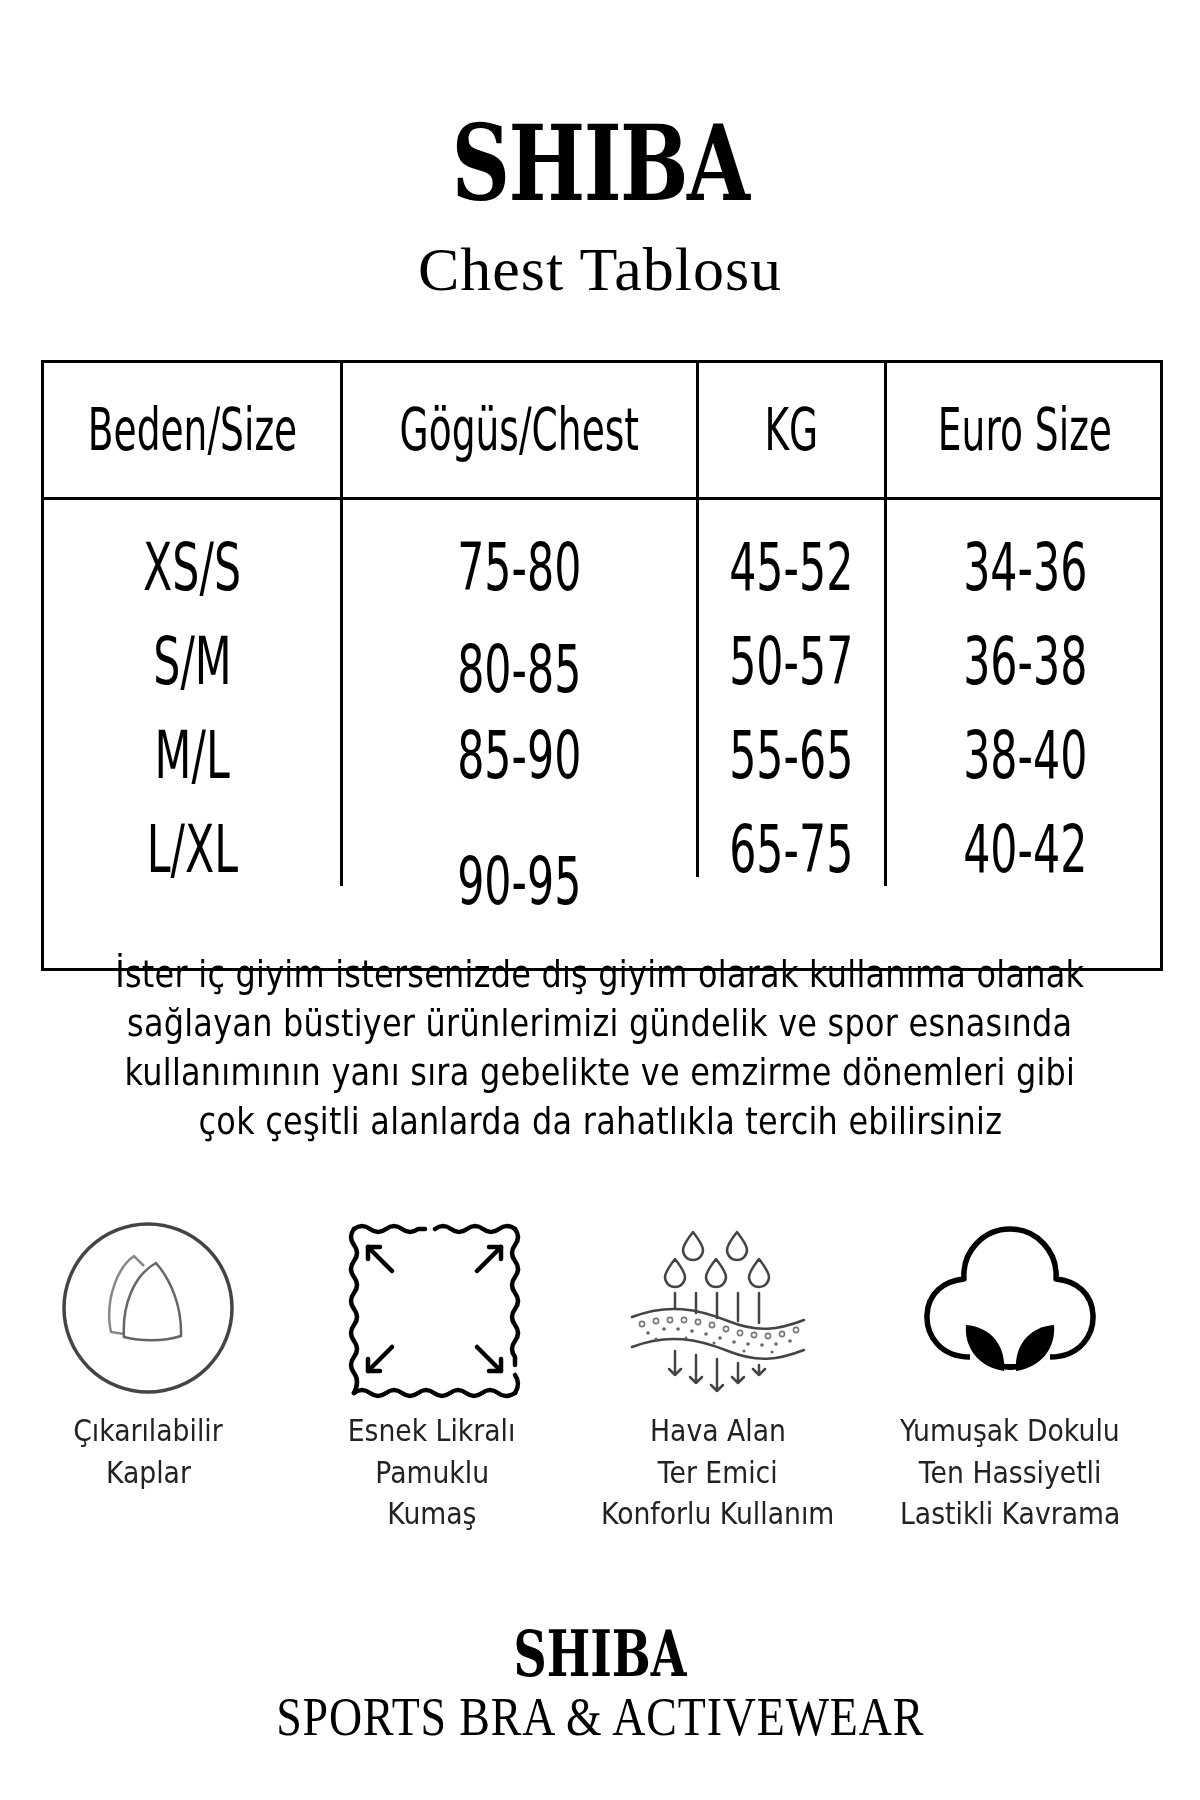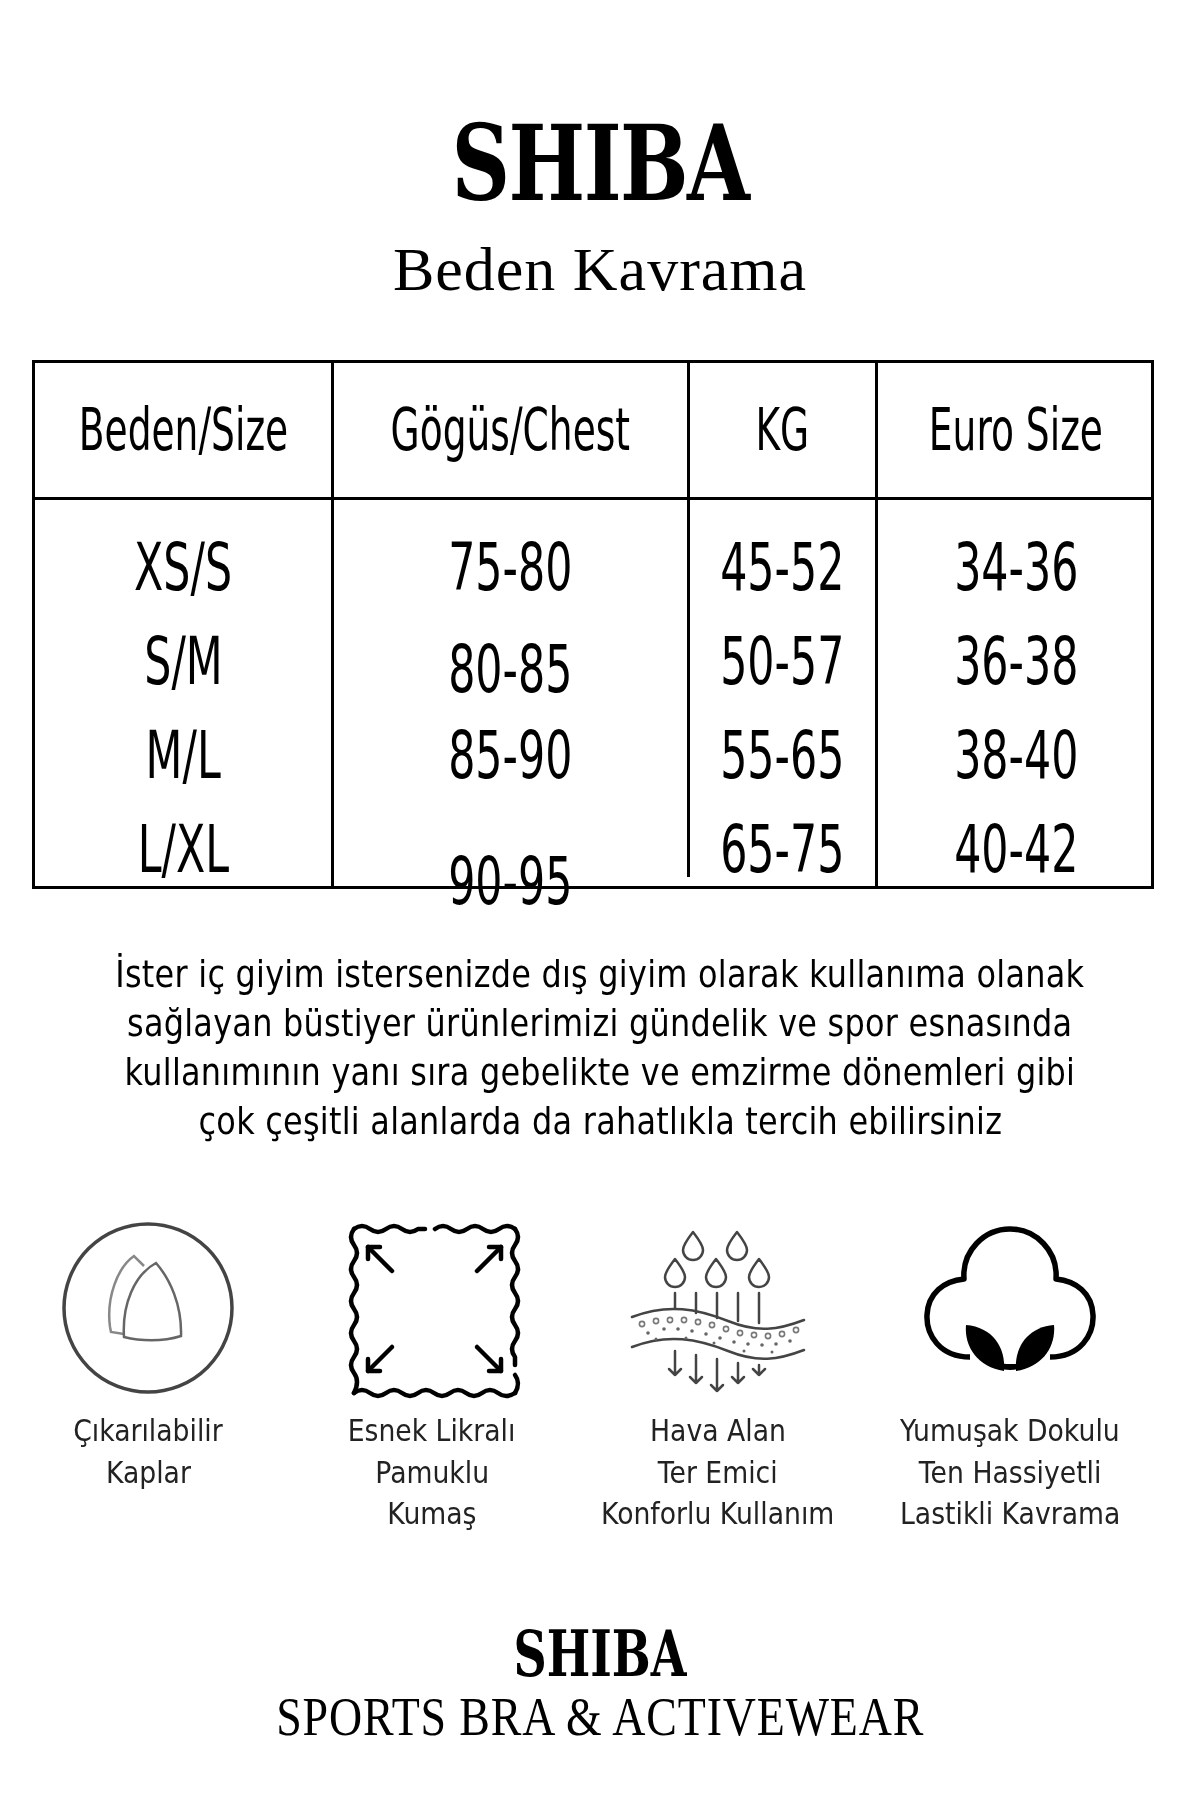--- a/index.html
+++ b/index.html
@@ -16,21 +16,21 @@
   }
   .subtitle {
     position: absolute; left: 0; width: 1200px; top: 236px;
     text-align: center;
     font-family: "Liberation Serif", serif;
     font-size: 62px; line-height: 66px; letter-spacing: 1px;
   }
 
   
   .size-table {
-    position: absolute; left: 32px; top: 360px; width: 1122px; height: 529px;
+    position: absolute; left: 41px; top: 360px; width: 1122px; height: 611px;
     border: 3px solid #000;
   }
   .tbl-col-div { position: absolute; top: 0; width: 3px; background: #000; }
   .tbl-row-div { position: absolute; left: 0; right: 0; height: 3px; background: #000; top: 134px; }
   .cell {
     position: absolute; display: flex; align-items: center; justify-content: center;
     font-family: "DejaVu Sans Condensed", "DejaVu Sans", sans-serif;
     color: #000;
   }
   .cell span { display: inline-block; transform: scaleX(0.72); transform-origin: 50% 50%; }
@@ -72,21 +72,21 @@
     text-align: center;
     font-family: "Liberation Serif", serif;
     font-size: 54px; line-height: 54px; letter-spacing: 1px;
   }
   .tagline span { display: inline-block; transform: scaleX(0.85); transform-origin: 50% 50%; white-space: nowrap; }
 </style>
 </head>
 <body>
 
 <div class="brand-top">SHIBA</div>
-<div class="subtitle">Beden Kavrama</div>
+<div class="subtitle">Chest Tablosu</div>
 
 <div class="size-table">
   <div class="tbl-col-div" style="left:296px;height:523px;"></div>
   <div class="tbl-col-div" style="left:652px;height:514px;"></div>
   <div class="tbl-col-div" style="left:840px;height:523px;"></div>
   <div class="tbl-row-div"></div>
 
   <div class="cell hdr" style="left:0;width:296px;">
       <span>Beden/Size</span>
     </div>

